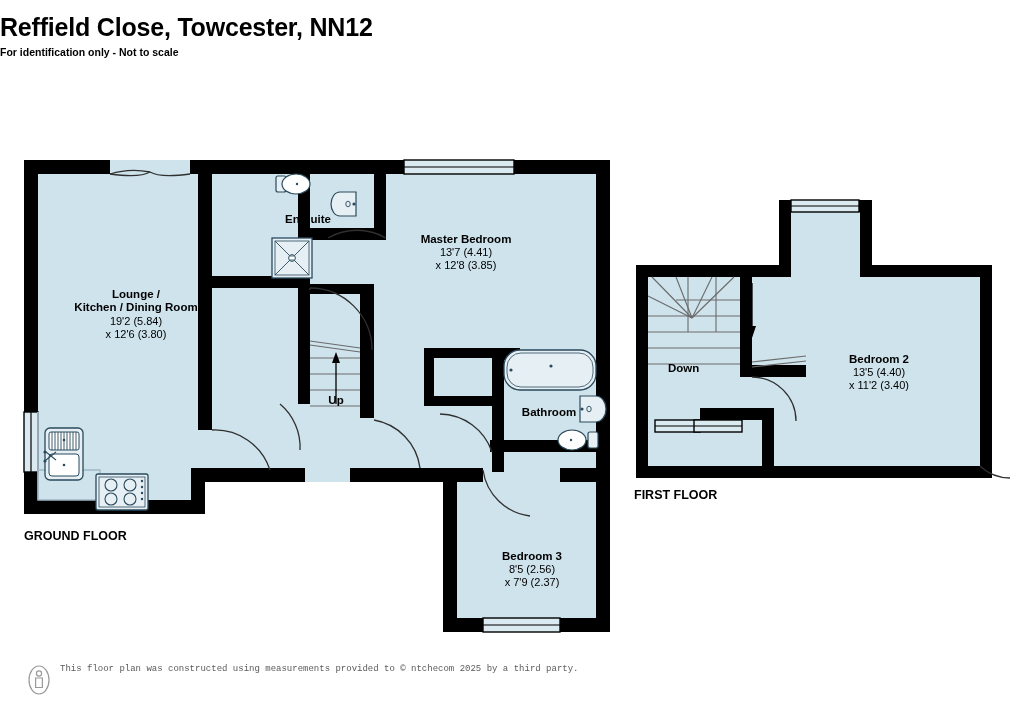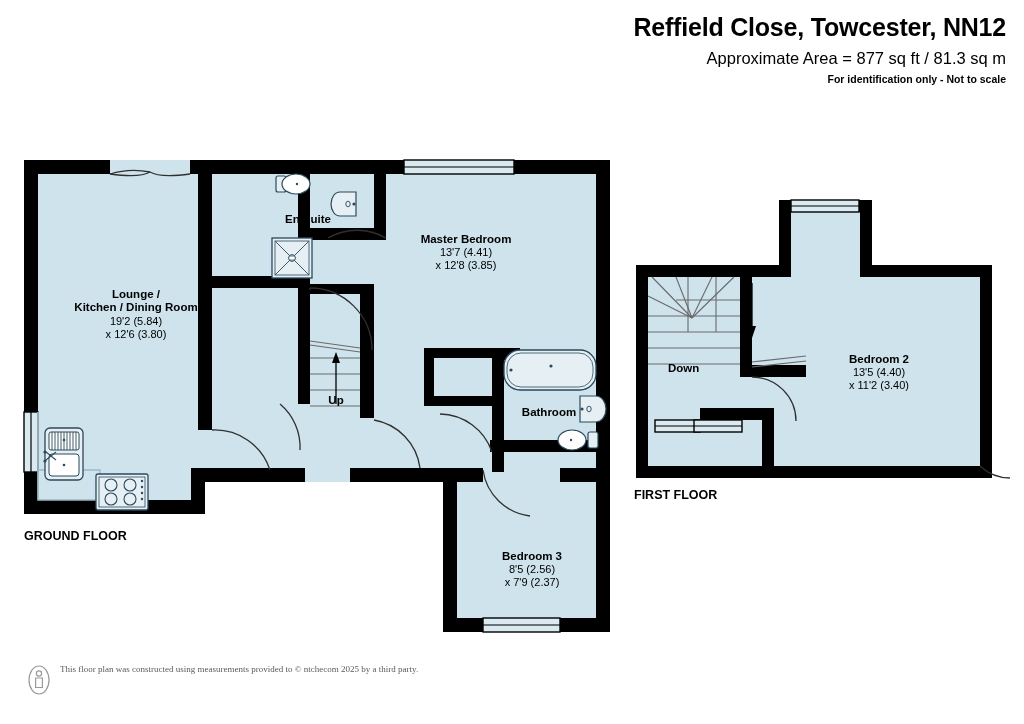--- a/index.html
+++ b/index.html
@@ -17,21 +17,21 @@
     overflow: hidden;
   }
 
   
   #header {
     position: absolute;
     top: 0;
     left: 0;
     width: 1024px;
     padding-top: 12px;
-    text-align: right;
+    text-align: left;
     padding-right: 18px;
     box-sizing: border-box;
   }
   #plan-title {
     font-size: 25px;
     font-weight: bold;
     letter-spacing: -0.2px;
     line-height: 30px;
     margin: 0;
   }
@@ -64,31 +64,30 @@
     top: 663px;
     display: flex;
     align-items: flex-start;
     gap: 10px;
   }
   #footer-icon { flex: 0 0 auto; margin-top: 2px; }
   #footer-text {
     font-size: 9px;
     line-height: 13.5px;
     color: #5b5b5b;
-    font-family: Liberation Serif, serif;
+    font-family: Liberation Mono, monospace;
   }
   #footer-text div { white-space: pre; }
   .ref-gap { display: inline-block; width: 10px; }
 </style>
 </head>
 <body>
 
 <div id="header">
   <div id="plan-title">Reffield Close, Towcester, NN12</div>
-  <div id="plan-area">Approximate Area = 877 sq ft / 81.3 sq m</div>
   <div id="plan-disclaimer">For identification only - Not to scale</div>
 </div>
 
 <svg id="plan-canvas" viewBox="0 0 1024 724">
 
   <g>
 
     <g>
 
       <path d="M24,160 L610,160 L610,470 L600,470 L600,482 L205,482 L205,514 L24,514 Z" fill="#cfe3ec"></path>

